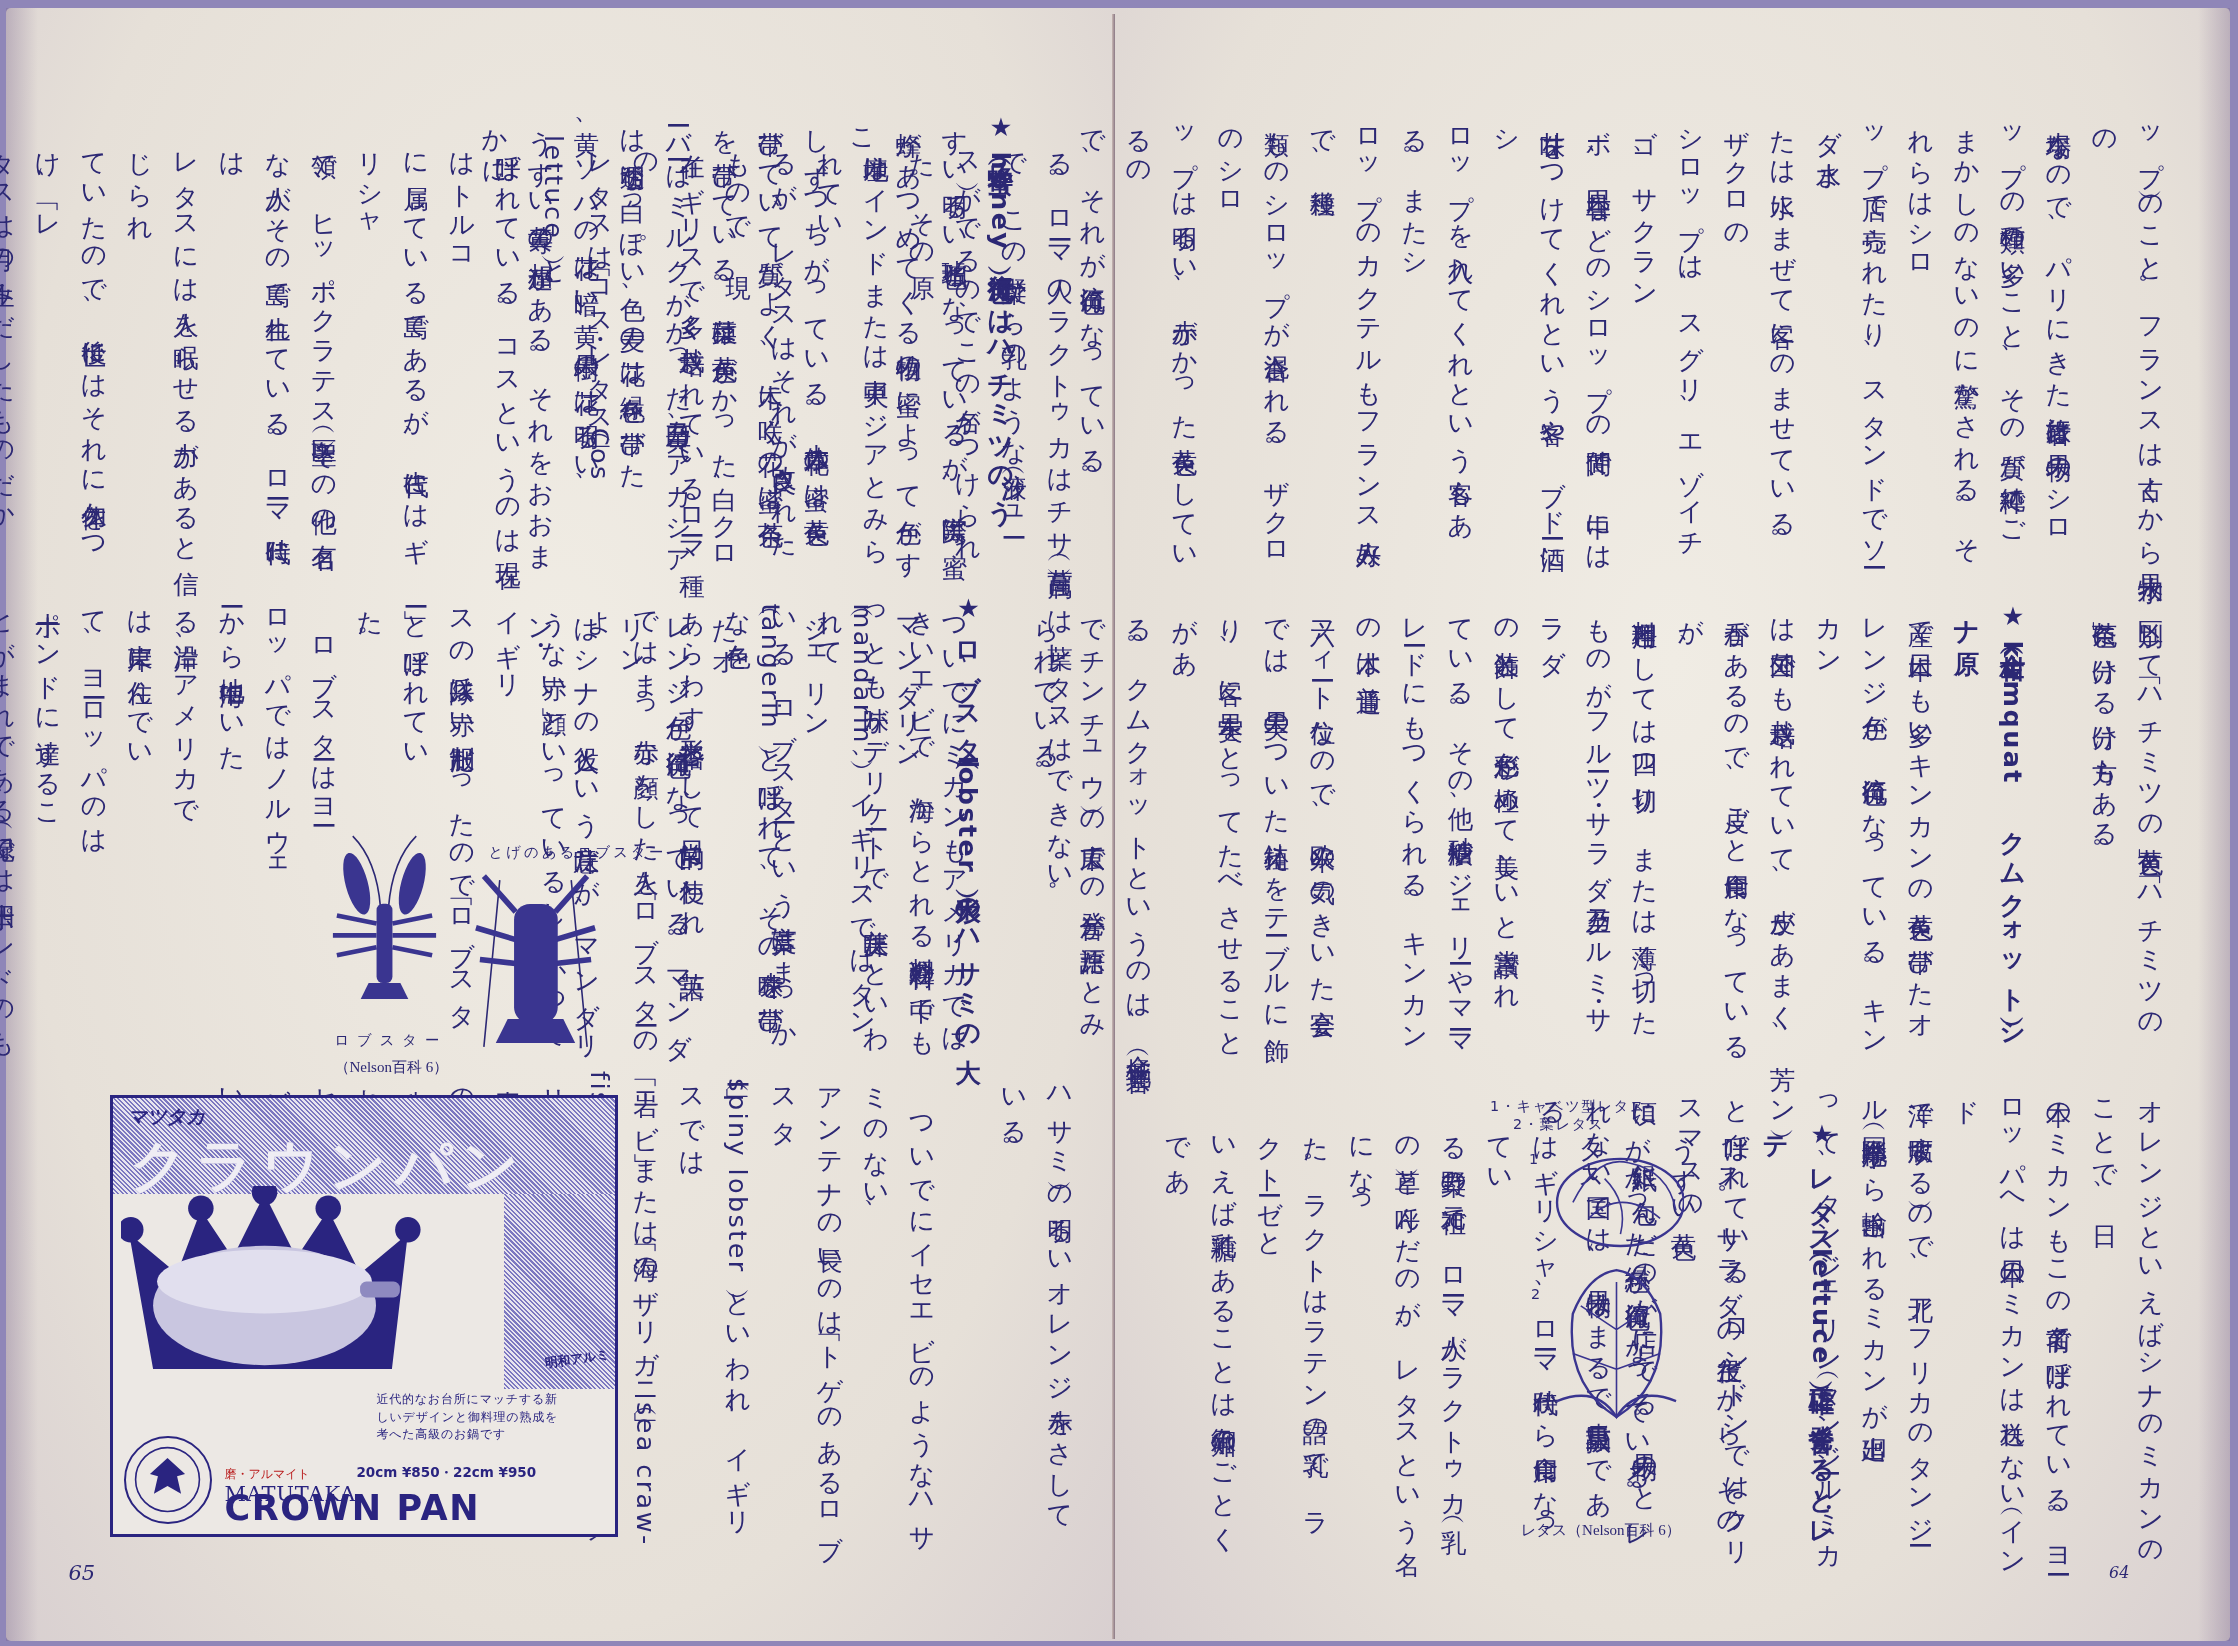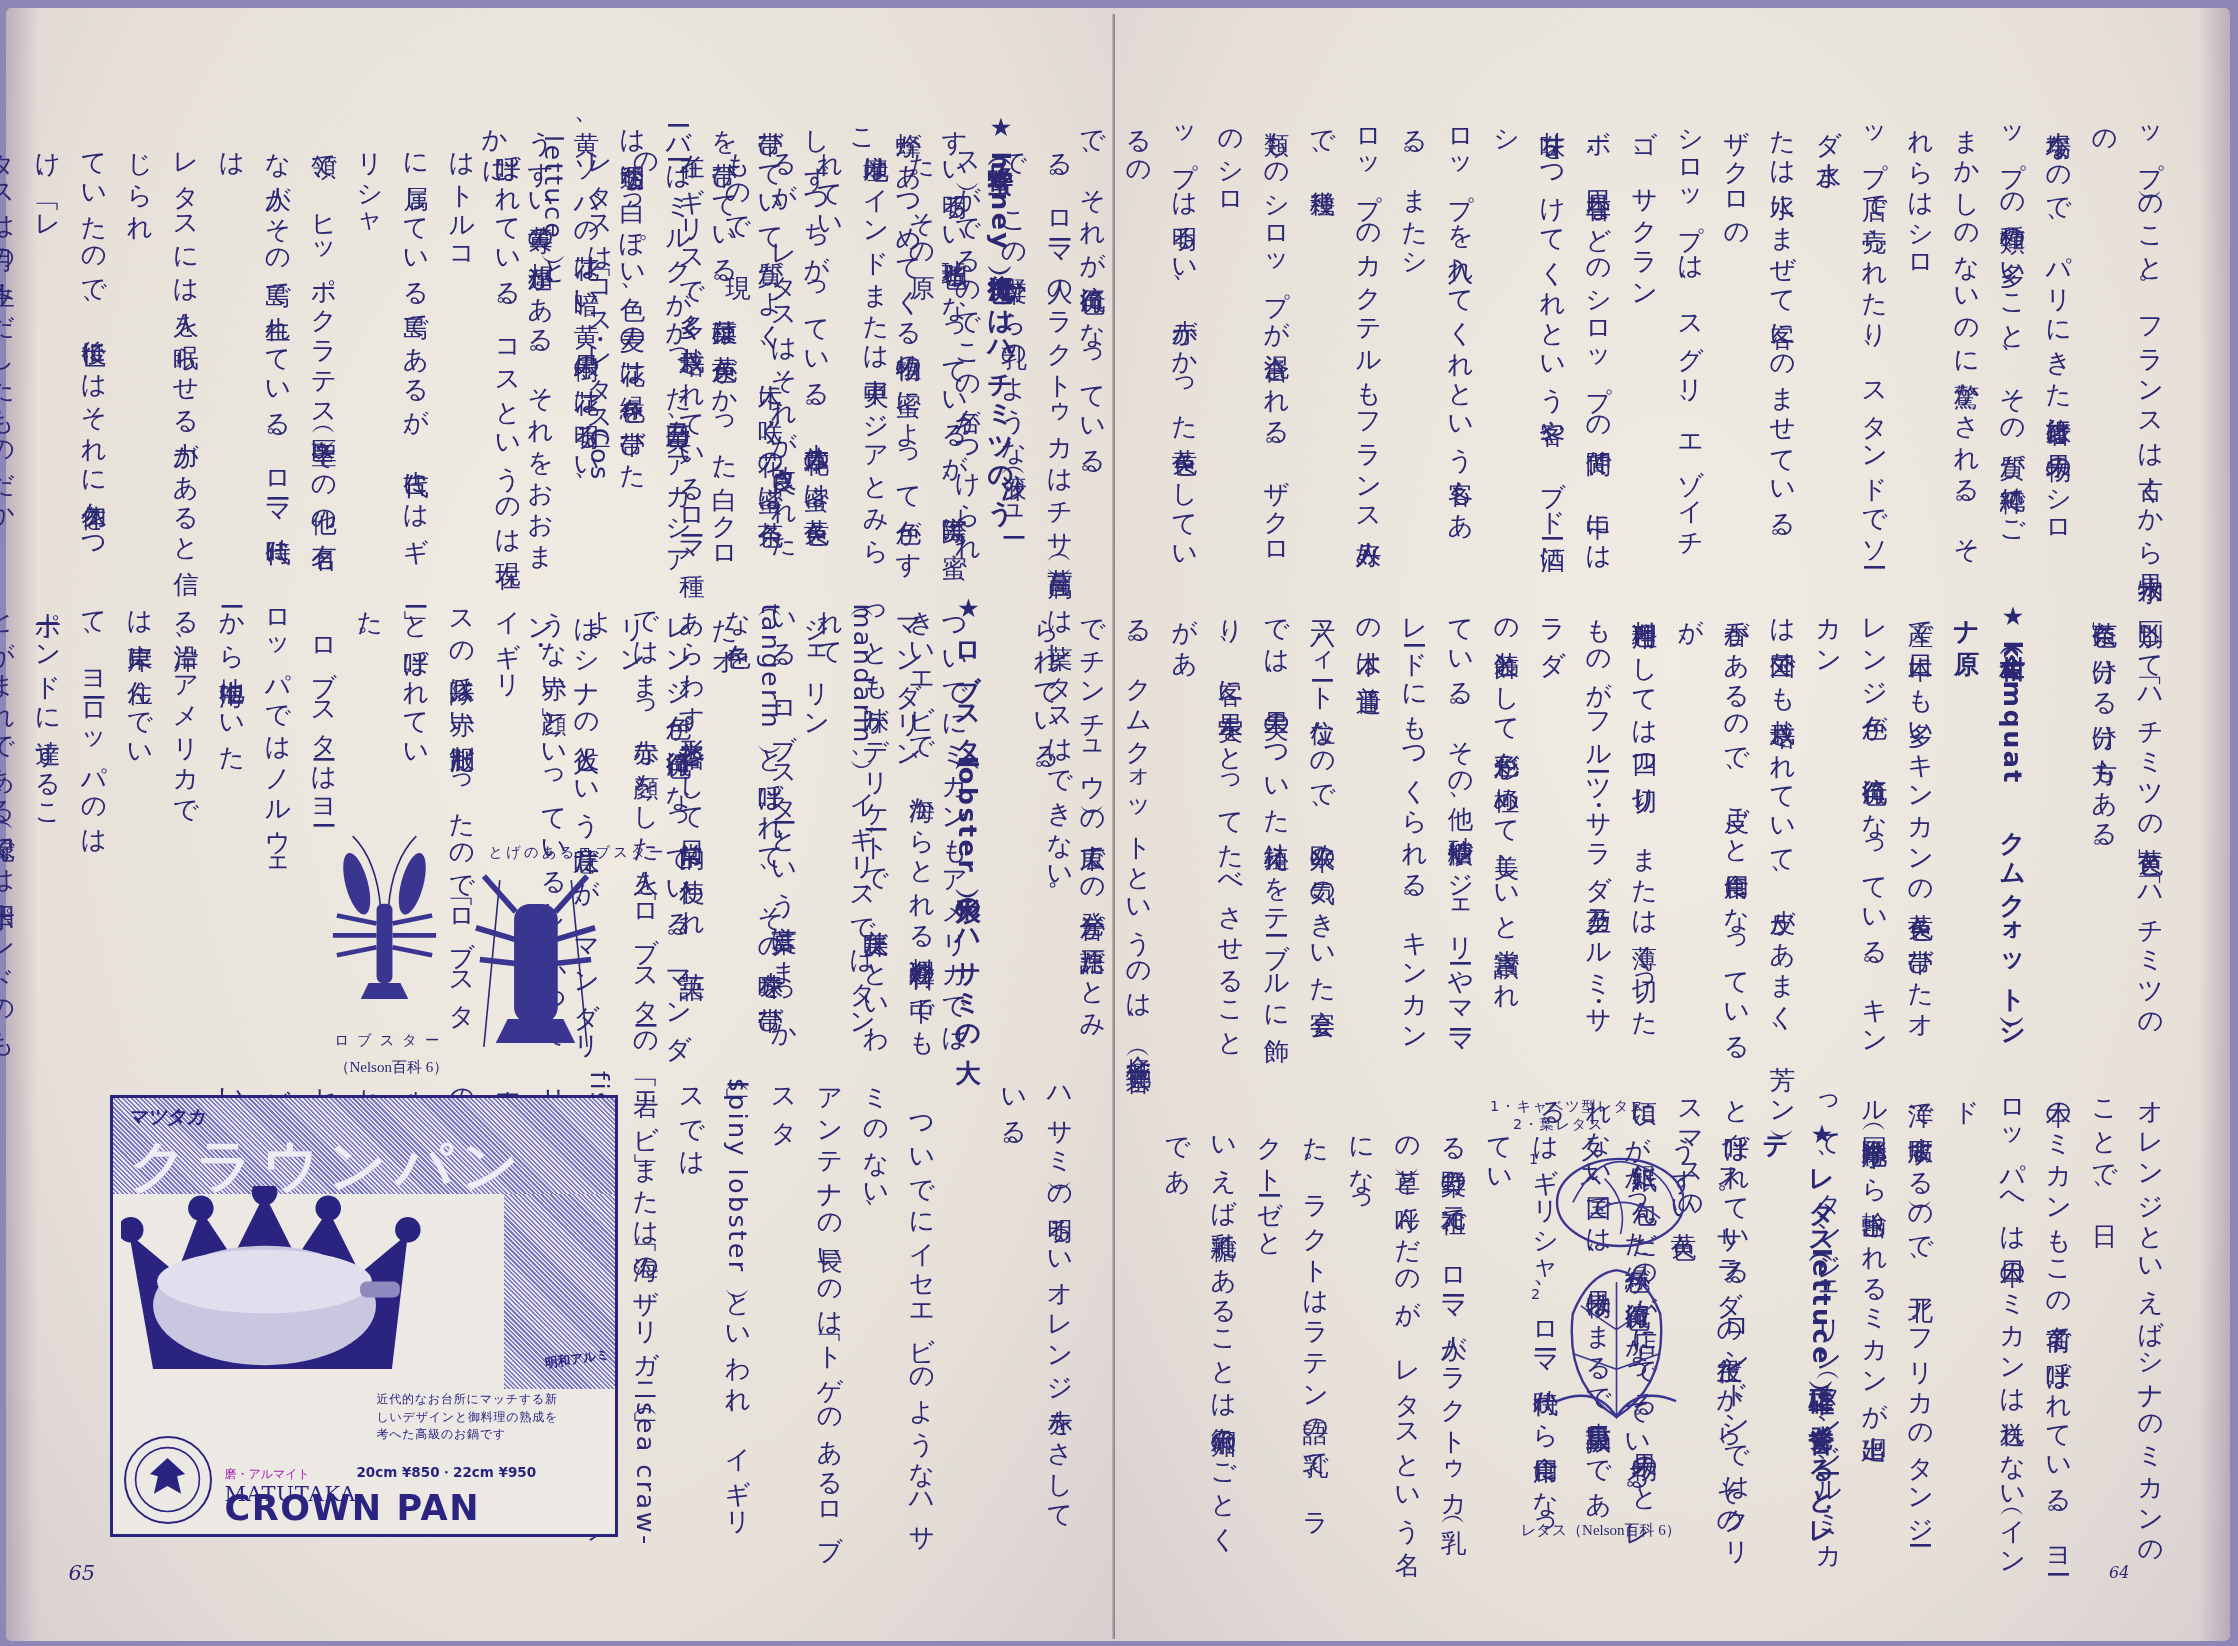--- a/index.html
+++ b/index.html
@@ -84,21 +84,21 @@
   .ad-copy {
     position: absolute; left: 263px; top: 293px; width: 183px; font-size: 12px;
     line-height: 17.5px; color: #2a2480; font-family: "DejaVu Sans", sans-serif; letter-spacing: 0.8px;
   }
   .ad-matutaka {
     position: absolute; left: 111px; top: 336px; font-size: 21px; letter-spacing: 0.8px;
     color: #2a2480; font-family: "DejaVu Serif", serif; margin-top: 48px;
   }
   .ad-material {
     position: absolute; left: 111px; top: 368px; font-size: 12px;
-    color: #a21caf; font-family: "DejaVu Sans", sans-serif;
+    color: #b91c1c; font-family: "DejaVu Sans", sans-serif;
   }
   .ad-price {
     position: absolute; left: 243px; top: 366px; font-size: 13.5px; font-weight: bold;
     color: #2a2480; font-family: "DejaVu Sans", sans-serif; white-space: nowrap;
   }
   .ad-product {
     position: absolute; left: 111px; top: 390px; font-size: 35px; font-weight: bold;
     color: #2a2480; font-family: "DejaVu Sans", sans-serif; letter-spacing: 1.6px; white-space: nowrap;
   }
   .ad-logo {

